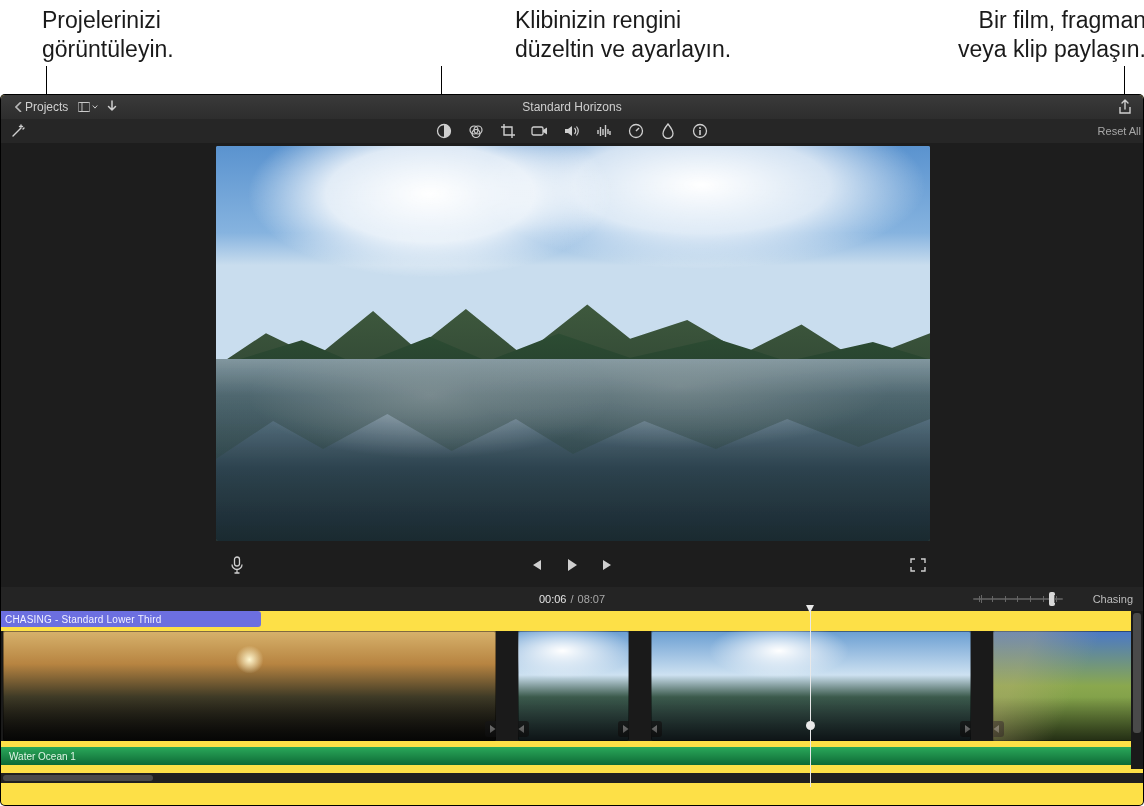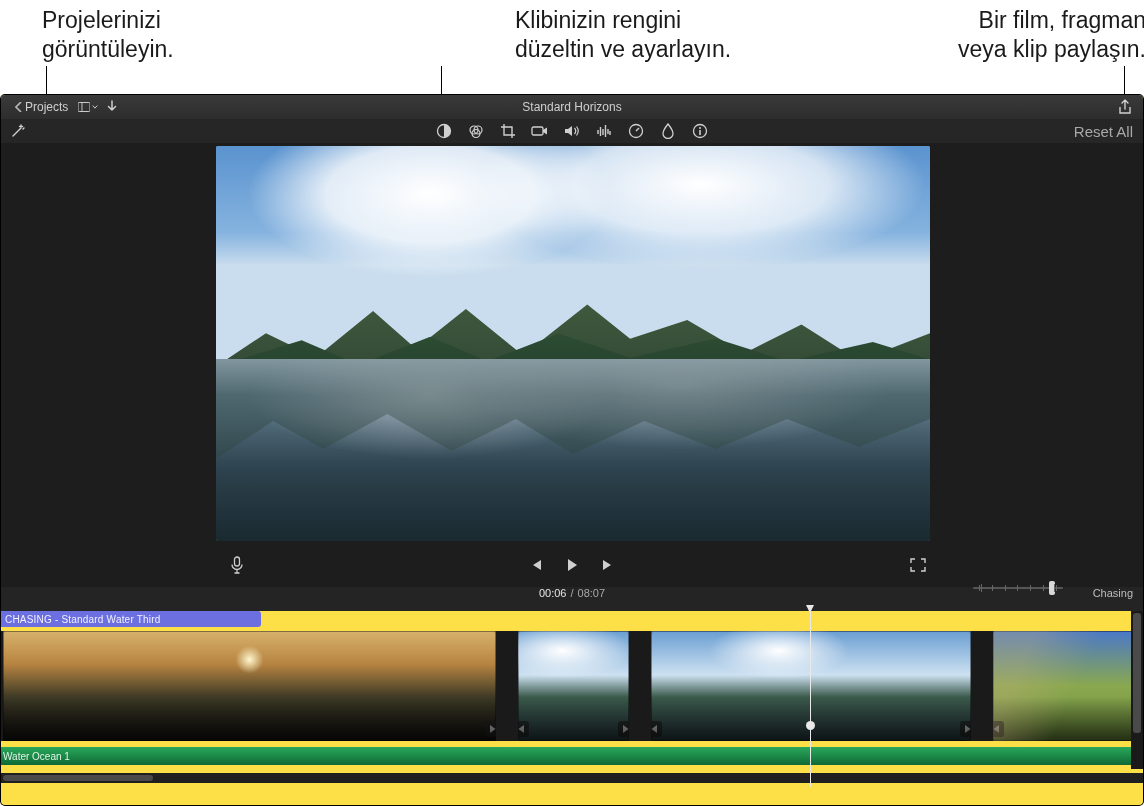--- a/index.html
+++ b/index.html
@@ -35,21 +35,21 @@
   .proj-btn { display:flex; align-items:center; gap:2px; color:#d0d0d0; cursor:pointer; font-size:12px; padding:2px 6px;}
   .proj-btn svg{opacity:.85}
   .titlebar .title-center { position:absolute; left:50%; transform:translateX(-50%); font-size:12px; color:#cfcfcf;}
   .titlebar .right-cluster { position:absolute; right:8px; display:flex; gap:8px; align-items:center;}
   .icon-btn { width:20px; height:18px; display:flex; align-items:center; justify-content:center; color:#cfcfcf; cursor:pointer; border-radius:3px;}
 
   
   .adjustbar { height:24px; background:#262626; display:flex; align-items:center; position:relative;}
   .adjustbar .tools-center { position:absolute; left:50%; transform:translateX(-50%); display:flex; gap:14px;}
   .adjustbar .wand-left { position:absolute; left:8px; display:flex;}
-  .adjustbar .reset-right { position:absolute; right:10px; font-size:15px; color:#a8a8a8; cursor:pointer;}
+  .adjustbar .reset-right { position:absolute; right:2px; font-size:11px; color:#a8a8a8; cursor:pointer;}
   .tool { width:18px; height:18px; display:flex; align-items:center; justify-content:center; color:#b8b8b8; cursor:pointer;}
 
   
   .viewer-area { position:absolute; top:48px; left:0; right:0; height:444px; background:#1d1d1d;}
   .viewer-frame { position:absolute; left:215px; top:3px; width:714px; height:395px; background:linear-gradient(180deg,#659bd4 0%, #8bb6e1 30%, #d9e8f4 42%, #4a6152 58%, #4f6a5a 100%); border-radius:2px; overflow:hidden;}
   
   .sky{position:absolute;inset:0;background:
     radial-gradient(ellipse 260px 120px at 30% 22%, #ffffff 0%, #ffffffcc 40%, #ffffff00 70%),
     radial-gradient(ellipse 320px 120px at 68% 18%, #ffffff 0%, #ffffffbb 40%, #ffffff00 70%),
     linear-gradient(180deg,#5a93cf 0%, #86b3df 40%, #c9ddee 55%);
@@ -71,21 +71,21 @@
     linear-gradient(180deg,#0000,#0004);}
   .water .refl-mnt{position:absolute;left:0;right:0;top:0;height:55%;background:linear-gradient(180deg,#2d453766,#1e2f2a88);clip-path:polygon(0 0,8% 38%,15% 10%,24% 45%,33% 8%,42% 40%,50% 5%,60% 38%,70% 10%,80% 40%,90% 12%,100% 40%,100% 100%,0 100%);transform:scaleY(-1);opacity:.7}
 
   
   .viewer-controls{position:absolute;left:0;right:0;bottom:0;height:44px;display:flex;align-items:center;justify-content:center;gap:14px;color:#cfcfcf;}
   .viewer-controls .mic{position:absolute;left:225px;}
   .viewer-controls .fullscreen{position:absolute;right:214px;}
   .pc-btn{width:22px;height:22px;display:flex;align-items:center;justify-content:center;cursor:pointer;color:#cfcfcf;}
 
   
-  .timebar{position:absolute;top:492px;left:0;right:0;height:24px;background:#242424;display:flex;align-items:flex-start;justify-content:center;font-size:11px;color:#a8a8a8;}
+  .timebar{position:absolute;top:492px;left:0;right:0;height:24px;background:#242424;display:flex;align-items:center;justify-content:center;font-size:11px;color:#a8a8a8;}
   .timebar .time{display:flex;gap:4px;align-items:center;}
   .timebar .time .cur{color:#e4e4e4;}
   .timebar .zoom{position:absolute;right:80px;display:flex;align-items:center;gap:6px;}
   .zoom-track{width:90px;height:2px;background:#555;position:relative;border-radius:2px;}
   .zoom-track::before,.zoom-track::after{content:"";position:absolute;top:-3px;width:1px;height:8px;background:#666;}
   .zoom-track::before{left:8px}.zoom-track::after{right:8px}
   .zoom-track .ticks{position:absolute;inset:0;display:flex;justify-content:space-around;}
   .zoom-track .ticks i{width:1px;height:6px;background:#666;margin-top:-2px;}
   .zoom-knob{position:absolute;right:8px;top:-6px;width:6px;height:14px;background:#d8d8d8;border-radius:2px;}
   .timebar .settings{position:absolute;right:10px;color:#bdbdbd;cursor:pointer;}
@@ -112,21 +112,21 @@
     linear-gradient(180deg,#0000 60%,#000a 100%);}
 
   .trans-badge{position:absolute;bottom:4px;width:22px;height:16px;background:#222c;border-radius:3px;display:flex;align-items:center;justify-content:center;}
   .trans-badge svg{opacity:.9}
   .trans-left{left:-11px}
   .trans-right{right:-11px}
 
   .timeline-spacer{width:14px;flex:0 0 auto}
 
   
-  .audiotrack{position:absolute;top:652px;left:0;right:12px;height:18px;background:#1d7a3f;border-radius:2px;display:flex;align-items:center;padding-left:2px;font-size:10px;color:#dff5e6}
+  .audiotrack{position:absolute;top:652px;left:0;right:12px;height:18px;background:#1d7a3f;border-radius:2px;display:flex;align-items:center;padding-left:8px;font-size:10px;color:#dff5e6}
   .audiotrack::before{content:"";position:absolute;inset:0;background:linear-gradient(180deg,#2aa85a,#0e6a36)}
   .audiotrack span{position:relative}
 
   
   .hscroll{position:absolute;top:678px;left:0;right:0;height:10px;background:#202020}
   .hscroll .thumb{position:absolute;left:2px;top:2px;width:150px;height:6px;background:#4a4a4a;border-radius:3px;}
 
   .vscroll{position:absolute;top:516px;right:0;width:12px;bottom:36px;background:#1a1a1a}
   .vscroll .thumb{position:absolute;top:2px;left:2px;right:2px;height:120px;background:#4a4a4a;border-radius:3px;}
 
@@ -311,21 +311,21 @@
             <i></i>
             <i></i>
           </div>
         <div class="zoom-knob"></div>
       </div>
     </div>
     <div class="settings">Chasing</div>
   </div>
 
   <div class="titletrack">
-    <span>CHASING - Standard Water Third</span>
+    <span>CHASING - Standard Lower Third</span>
   </div>
 
   <div class="timeline">
     <div class="clip sunset" style="width:493px">
       <div class="trans-badge trans-right">
         <svg width="14" height="10" viewBox="0 0 14 10">
             <path d="M1 1 L6.5 5 L1 9 Z M13 1 L7.5 5 L13 9 Z" fill="#cfcfcf"></path>
           </svg>
       </div>
     </div>

